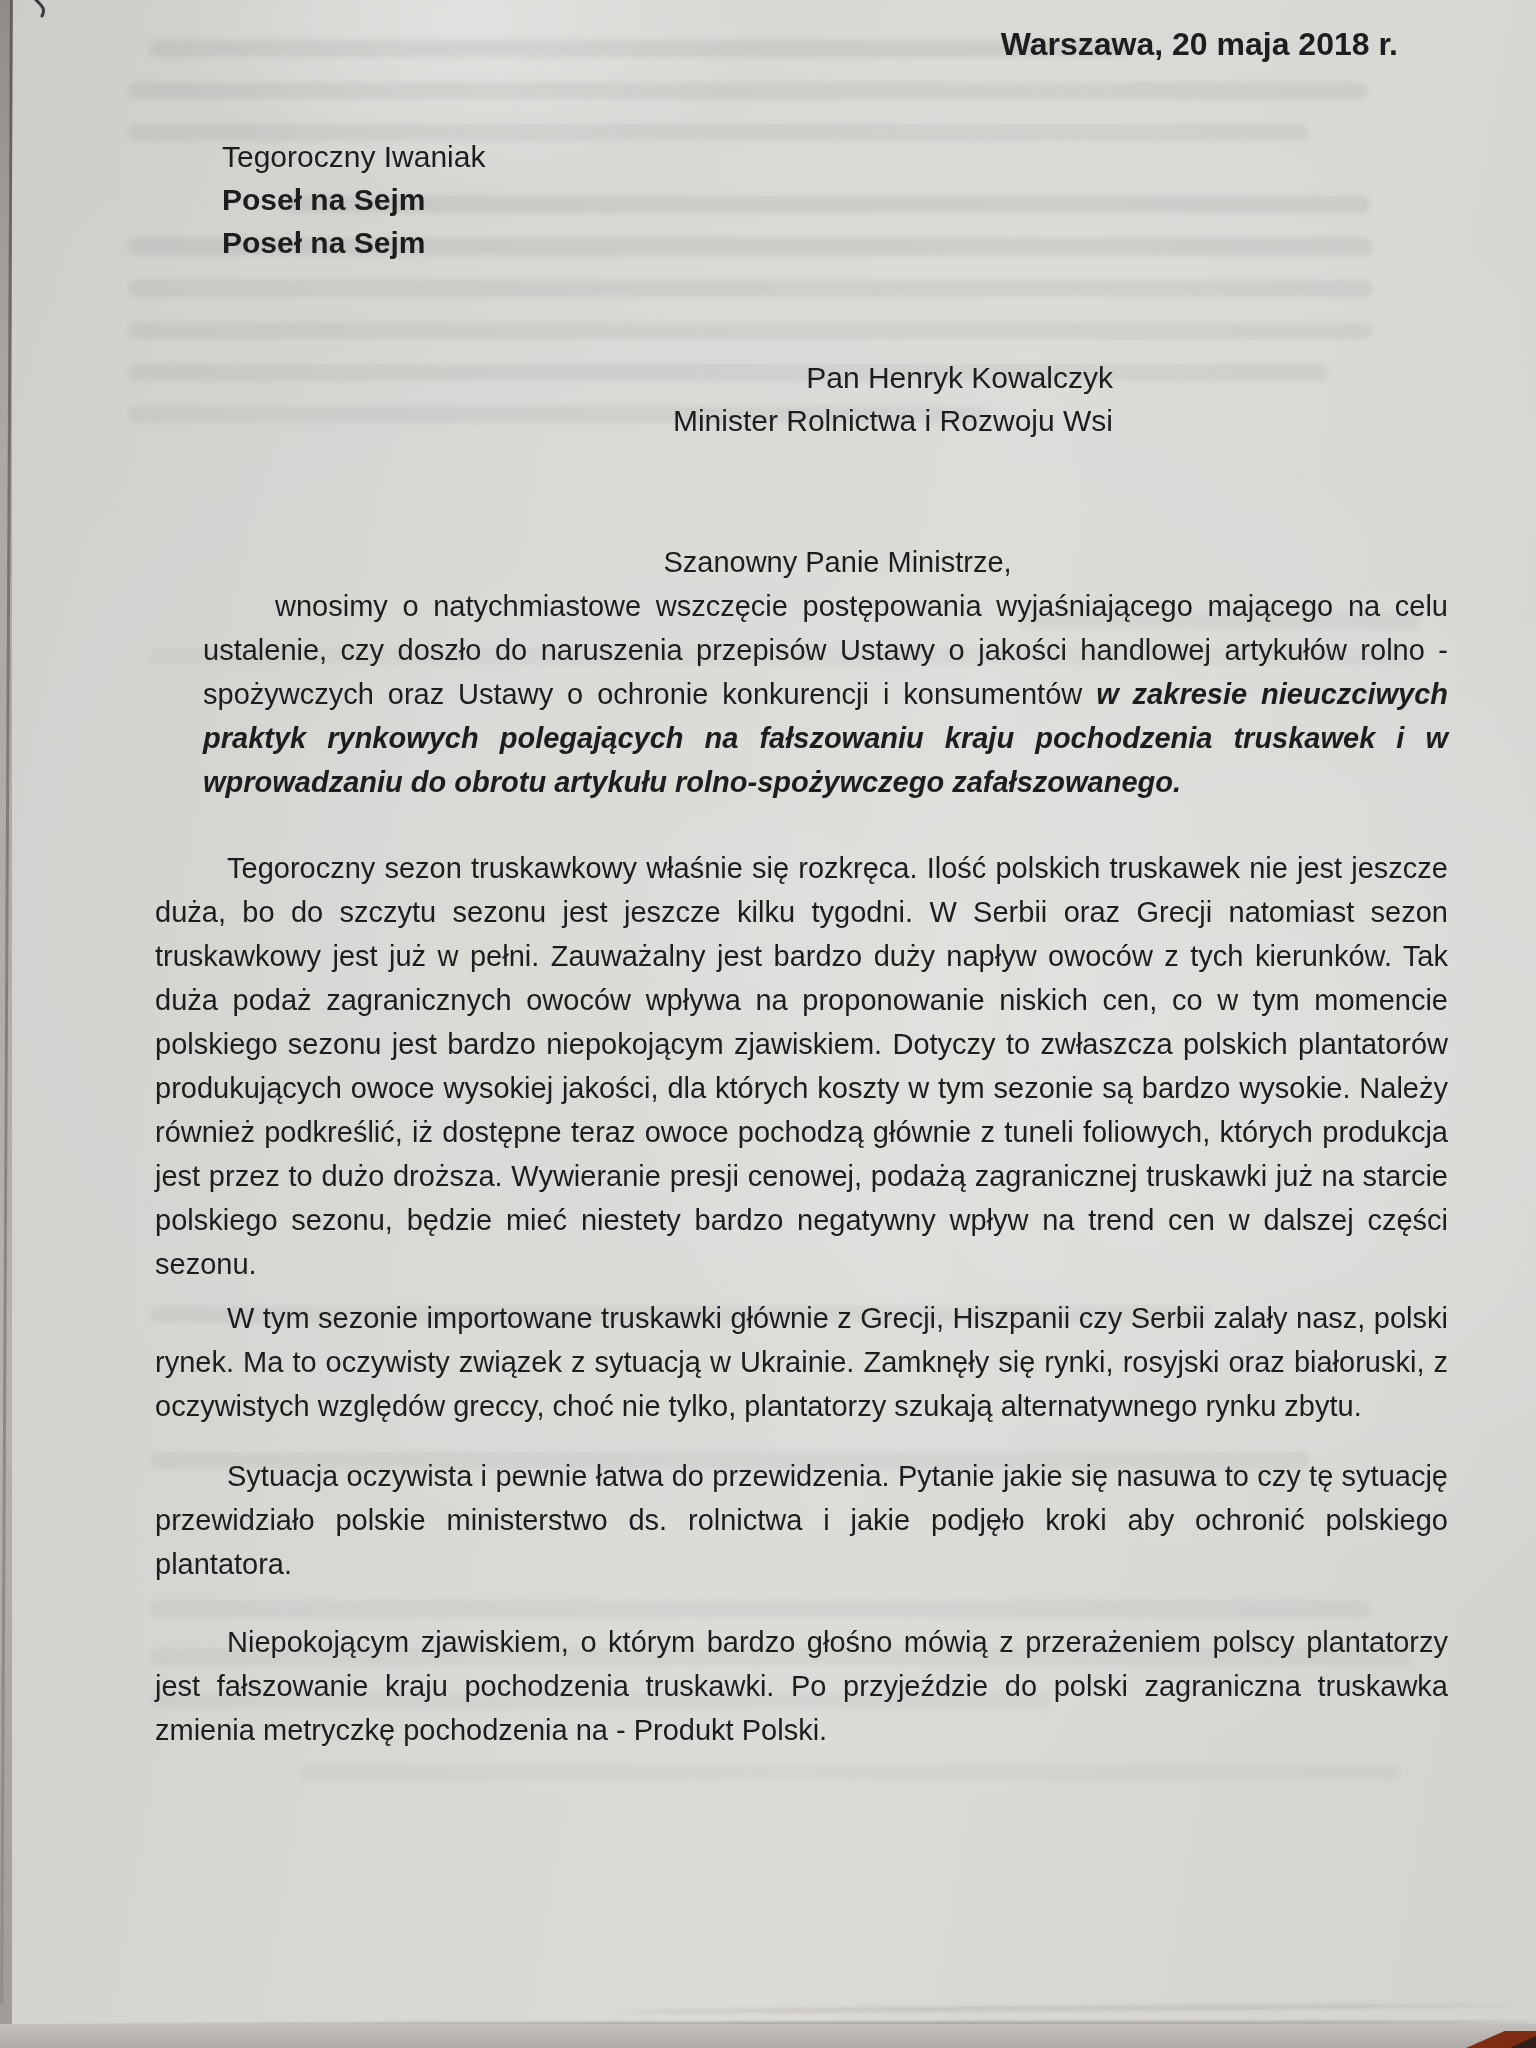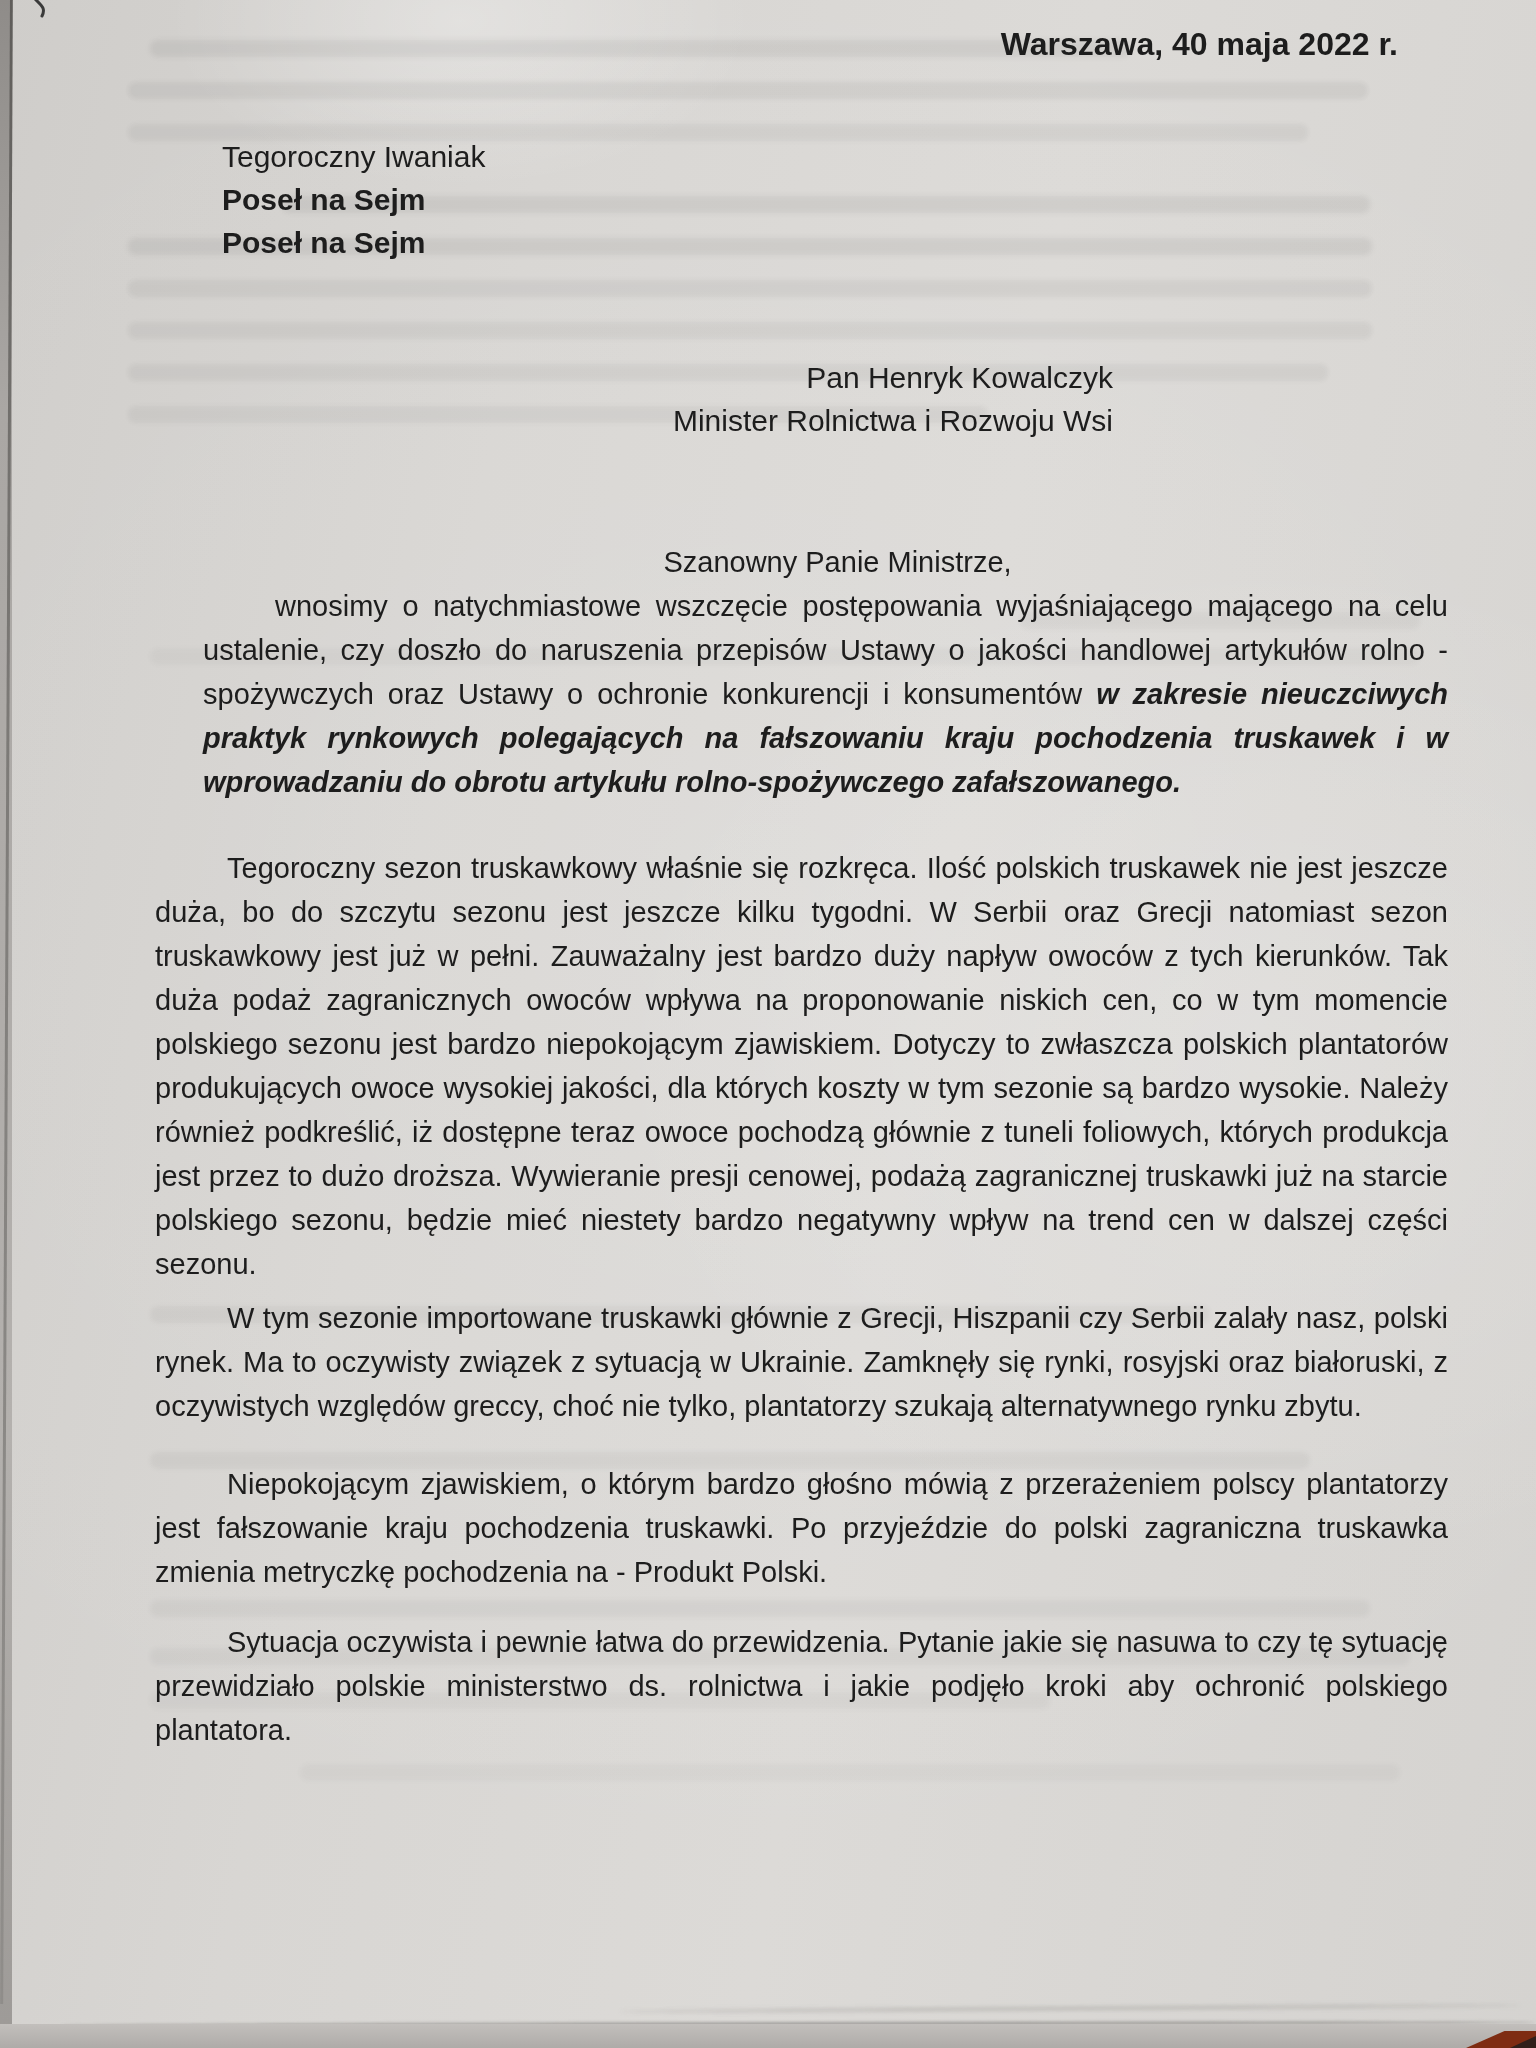--- a/index.html
+++ b/index.html
@@ -101,21 +101,21 @@
   <div class="ghost" style="top:1764px;left:300px;width:1100px;opacity:.45;"></div>
 
   <div class="backdrop-strip"></div>
   <div class="page-edge-line"></div>
   <svg class="pen-mark" viewBox="0 0 40 34">
     <path d="M6 0 C 16 10, 20 12, 16 20" stroke="#3a3a3a" stroke-width="3" fill="none" stroke-linecap="round"></path>
   </svg>
 
   <div class="content">
 
-    <div class="date">Warszawa, 40 maja 2022 r.</div>
+    <div class="date">Warszawa, 20 maja 2018 r.</div>
 
     <div class="sender">
       <div>Tegoroczny Iwaniak</div>
       <div class="bold">Poseł na Sejm</div>
       <div class="bold">Poseł na Sejm</div>
     </div>
 
     <div class="recipient">
       <div>Pan Henryk Kowalczyk</div>
       <div>Minister Rolnictwa i Rozwoju Wsi</div>
@@ -123,23 +123,23 @@
 
     <div class="textcol">
       <p class="bodytext salutation">Szanowny Panie Ministrze,</p>
 
       <p class="bodytext p-intro"><span>wnosimy o natychmiastowe wszczęcie postępowania wyjaśniającego mającego na celu ustalenie, czy doszło do naruszenia przepisów Ustawy o jakości handlowej artykułów rolno - spożywczych oraz Ustawy o ochronie konkurencji i konsumentów </span><span class="em">w zakresie nieuczciwych praktyk rynkowych polegających na fałszowaniu kraju pochodzenia truskawek i w wprowadzaniu do obrotu artykułu rolno-spożywczego zafałszowanego.</span></p>
 
       <p class="bodytext p2">Tegoroczny sezon truskawkowy właśnie się rozkręca. Ilość polskich truskawek nie jest jeszcze duża, bo do szczytu sezonu jest jeszcze kilku tygodni. W Serbii oraz Grecji natomiast sezon truskawkowy jest już w pełni. Zauważalny jest bardzo duży napływ owoców z tych kierunków. Tak duża podaż zagranicznych owoców wpływa na proponowanie niskich cen, co w tym momencie polskiego sezonu jest bardzo niepokojącym zjawiskiem. Dotyczy to zwłaszcza polskich plantatorów produkujących owoce wysokiej jakości, dla których koszty w tym sezonie są bardzo wysokie. Należy również podkreślić, iż dostępne teraz owoce pochodzą głównie z tuneli foliowych, których produkcja jest przez to dużo droższa. Wywieranie presji cenowej, podażą zagranicznej truskawki już na starcie polskiego sezonu, będzie mieć niestety bardzo negatywny wpływ na trend cen w dalszej części sezonu.</p>
 
       <p class="bodytext p3">W tym sezonie importowane truskawki głównie z Grecji, Hiszpanii czy Serbii zalały nasz, polski rynek. Ma to oczywisty związek z sytuacją w Ukrainie. Zamknęły się rynki, rosyjski oraz białoruski, z oczywistych względów greccy, choć nie tylko, plantatorzy szukają alternatywnego rynku zbytu.</p>
 
+      <p class="bodytext p4">Sytuacja oczywista i pewnie łatwa do przewidzenia. Pytanie jakie się nasuwa to czy tę sytuację przewidziało polskie ministerstwo ds. rolnictwa i jakie podjęło kroki aby ochronić polskiego plantatora.</p>
+
       <p class="bodytext p5">Niepokojącym zjawiskiem, o którym bardzo głośno mówią z przerażeniem polscy plantatorzy jest fałszowanie kraju pochodzenia truskawki. Po przyjeździe do polski zagraniczna truskawka zmienia metryczkę pochodzenia na - Produkt Polski.</p>
-
-      <p class="bodytext p4">Sytuacja oczywista i pewnie łatwa do przewidzenia. Pytanie jakie się nasuwa to czy tę sytuację przewidziało polskie ministerstwo ds. rolnictwa i jakie podjęło kroki aby ochronić polskiego plantatora.</p>
     </div>
 
   </div>
 
   <div class="page-bottom-shadow2"></div>
   <div class="page-bottom-shadow"></div>
   <div class="bottom-strip"></div>
   <div class="corner-object"></div>
   <div class="corner-object-dark"></div>
 

